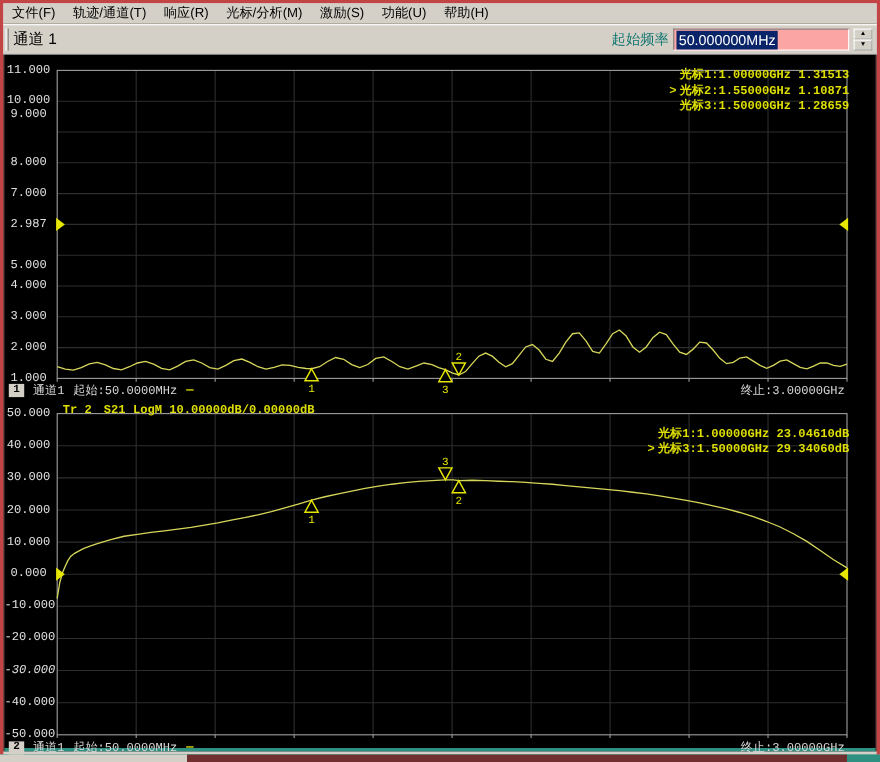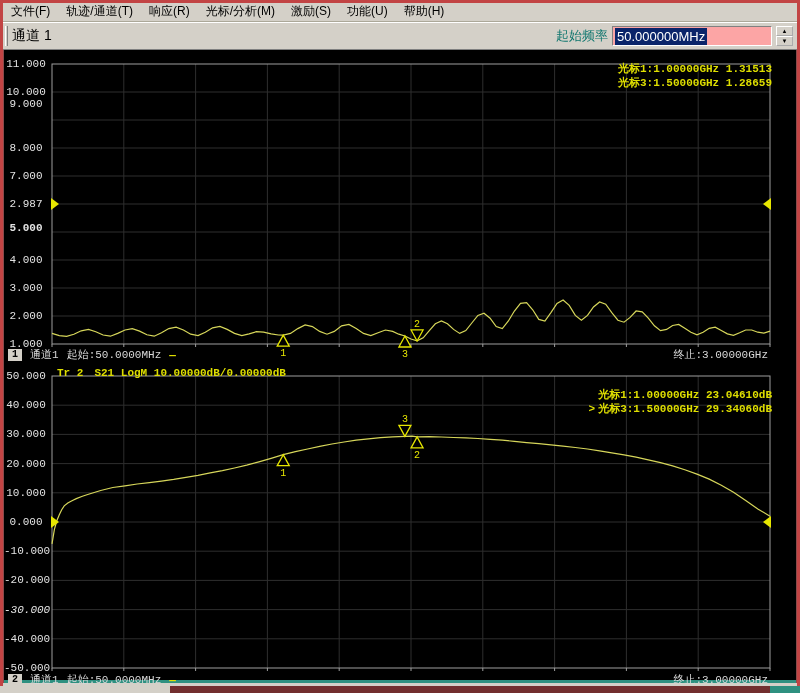--- a/index.html
+++ b/index.html
@@ -133,28 +133,29 @@
           <polygon points="400.91525423728814,285.97548 394.91525423728814,296.97548 406.91525423728814,296.97548" fill="#000" stroke="#e6e600" stroke-width="1.3"></polygon>
           <text x="400.91525423728814" y="306.97548" text-anchor="middle" fill="#e6e600" font-size="10" font-family="Liberation Mono, monospace">3</text>
         </svg>
       <div class="yaxis">
           <div class="ylab" style="top: 8px;">11.000</div>
           <div class="ylab" style="top: 36px;">10.000</div>
           <div class="ylab" style="top: 48px;">9.000</div>
           <div class="ylab" style="top: 92px;">8.000</div>
           <div class="ylab" style="top: 120px;">7.000</div>
           <div class="ylab" style="top: 148px;">2.987</div>
-          <div class="ylab" style="top: 172px; font-weight: bold;">5.000</div>
+          <div class="ylab" style="top: 186px;">5.000</div>
           <div class="ylab" style="top: 204px;">4.000</div>
           <div class="ylab" style="top: 232px;">3.000</div>
           <div class="ylab" style="top: 260px;">2.000</div>
           <div class="ylab" style="top: 288px;">1.000</div>
         </div>
       <div class="readout">
         <div><span class="mk-prefix"></span><span>光标1:1.00000GHz 1.31513</span></div>
+        <div><span class="mk-prefix">&gt;</span><span>光标2:1.55000GHz 1.10871</span></div>
         <div><span class="mk-prefix"></span><span>光标3:1.50000GHz 1.28659</span></div>
       </div>
       <div class="chan-status">
         <span class="ch-badge">1</span>
         <span>通道1</span>
         <span>起始:50.0000MHz</span>
         <span class="sweep-dash">—</span>
         <span class="stop-label">终止:3.00000GHz</span>
       </div>
     </div>

